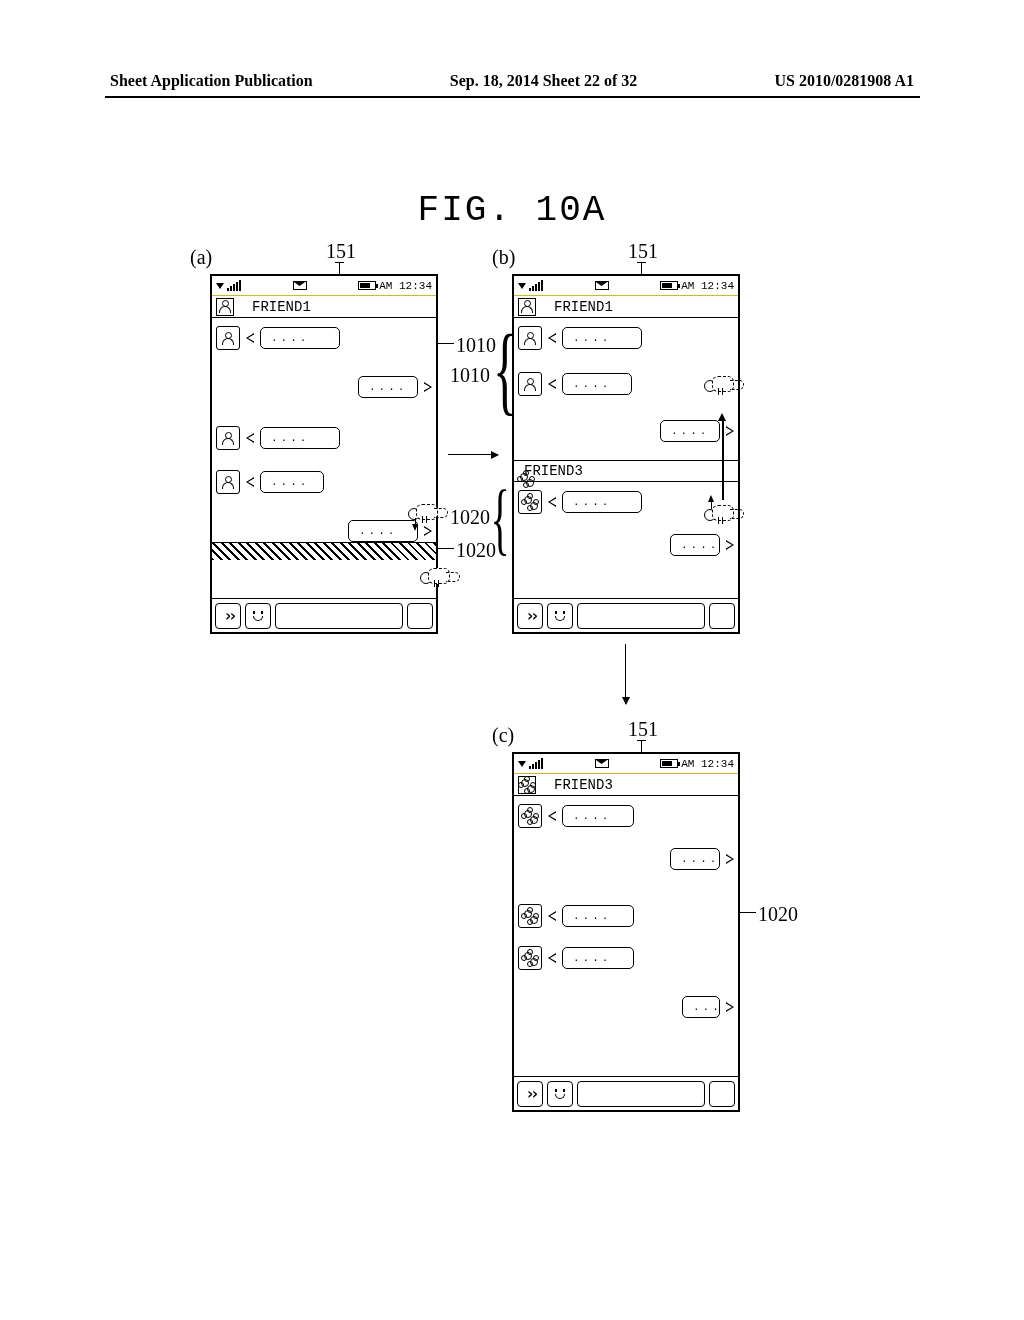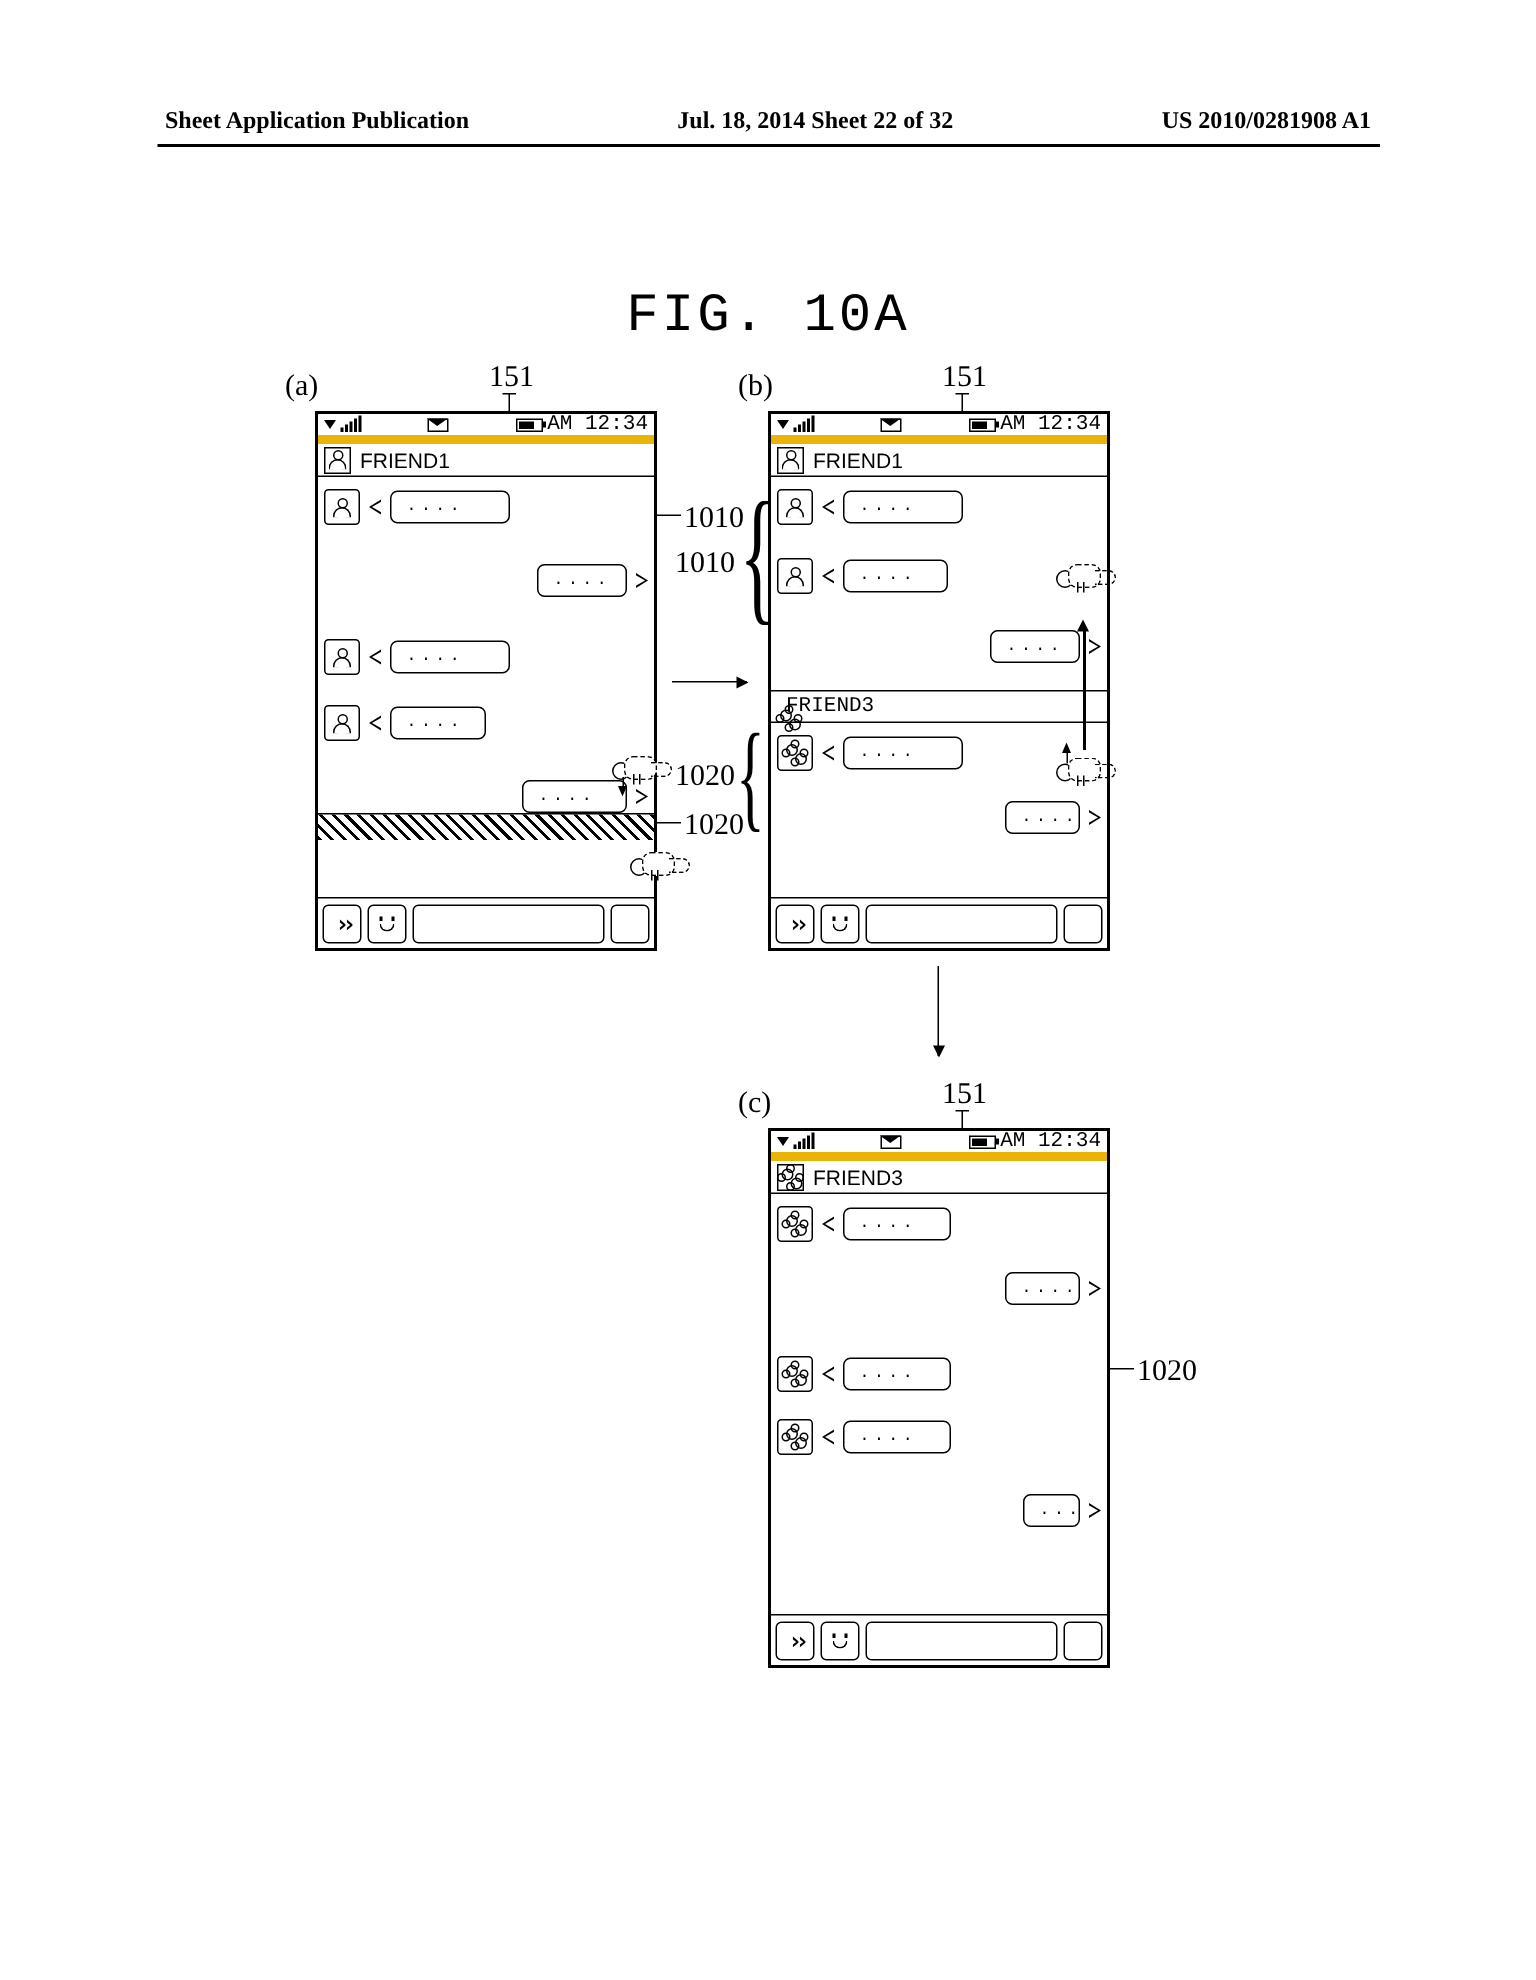--- a/index.html
+++ b/index.html
@@ -43,26 +43,26 @@
   
   .phone {
     position: absolute;
     width: 228px;
     height: 360px;
     border: 2px solid #000;
     background: #fff;
   }
   .phone .statusbar {
     height: 20px;
-    border-bottom: 6px solid #eab308;
+    border-bottom: 1px solid #eab308;
     display: flex;
     align-items: center;
     justify-content: space-between;
     padding: 0 4px;
-    font-size: 14px;
+    font-size: 11px;
     font-family: "Courier New", monospace;
   }
   .sb-left, .sb-right { display:flex; align-items:center; gap:3px; }
   .sig { width: 14px; height: 10px; position: relative; }
   .sig span { position:absolute; bottom:0; width:2px; background:#000; }
   .sig span:nth-child(1){ left:0; height:3px; }
   .sig span:nth-child(2){ left:3px; height:5px; }
   .sig span:nth-child(3){ left:6px; height:7px; }
   .sig span:nth-child(4){ left:9px; height:9px; }
   .sig span:nth-child(5){ left:12px; height:11px; }
@@ -92,23 +92,23 @@
     content:""; position:absolute; right:-3px; top:1.5px;
     width:2px; height:4px; background:#000;
   }
   .batt-fill { position:absolute; left:1px; top:1px; width:10px; height:5px; background:#000; }
 
   .convo-titlebar {
     height: 22px;
     border-bottom: 1px solid #000;
     display: flex;
     align-items: center;
-    gap: 6px;
+    gap: 18px;
     padding: 0 4px;
-    font-family: Liberation Sans, sans-serif;
+    font-family: Liberation Mono, monospace;
     font-size: 14px;
   }
   .convo-titlebar .avatar-box {
     width: 18px; height: 18px; border: 1.5px solid #000;
     display:flex; align-items:center; justify-content:center;
   }
   .title-sep {
     height: 22px;
     border-bottom: 1px solid #000;
     display: flex;
@@ -256,21 +256,21 @@
   }
   .vlead::before{
     content:""; position:absolute; top:0; left:-4px; width:9px; height:1px; background:#000;
   }
 </style>
 </head>
 <body>
 
 <div class="page-header">
   <span>Sheet Application Publication</span>
-  <span>Jul. 18, 2014  Sheet 22 of 32</span>
+  <span>Sep. 18, 2014  Sheet 22 of 32</span>
   <span>US 2010/0281908 A1</span>
 </div>
 <div class="rule"></div>
 
 <div class="fig-title">FIG. 10A</div>
 
 <div class="panel-label" style="top:246px; left:190px;">(a)</div>
 <div class="panel-label" style="top:246px; left:492px;">(b)</div>
 <div class="panel-label" style="top:724px; left:492px;">(c)</div>
 

